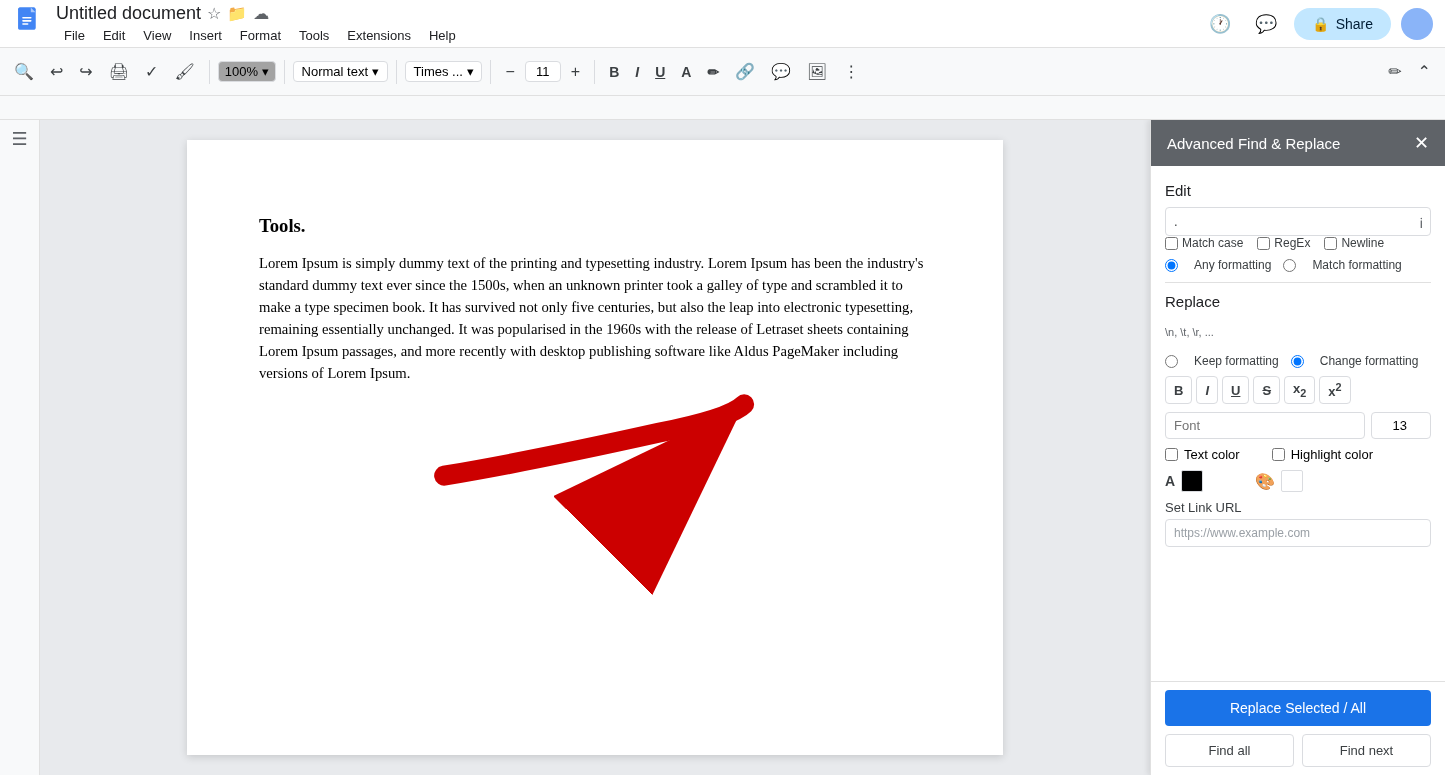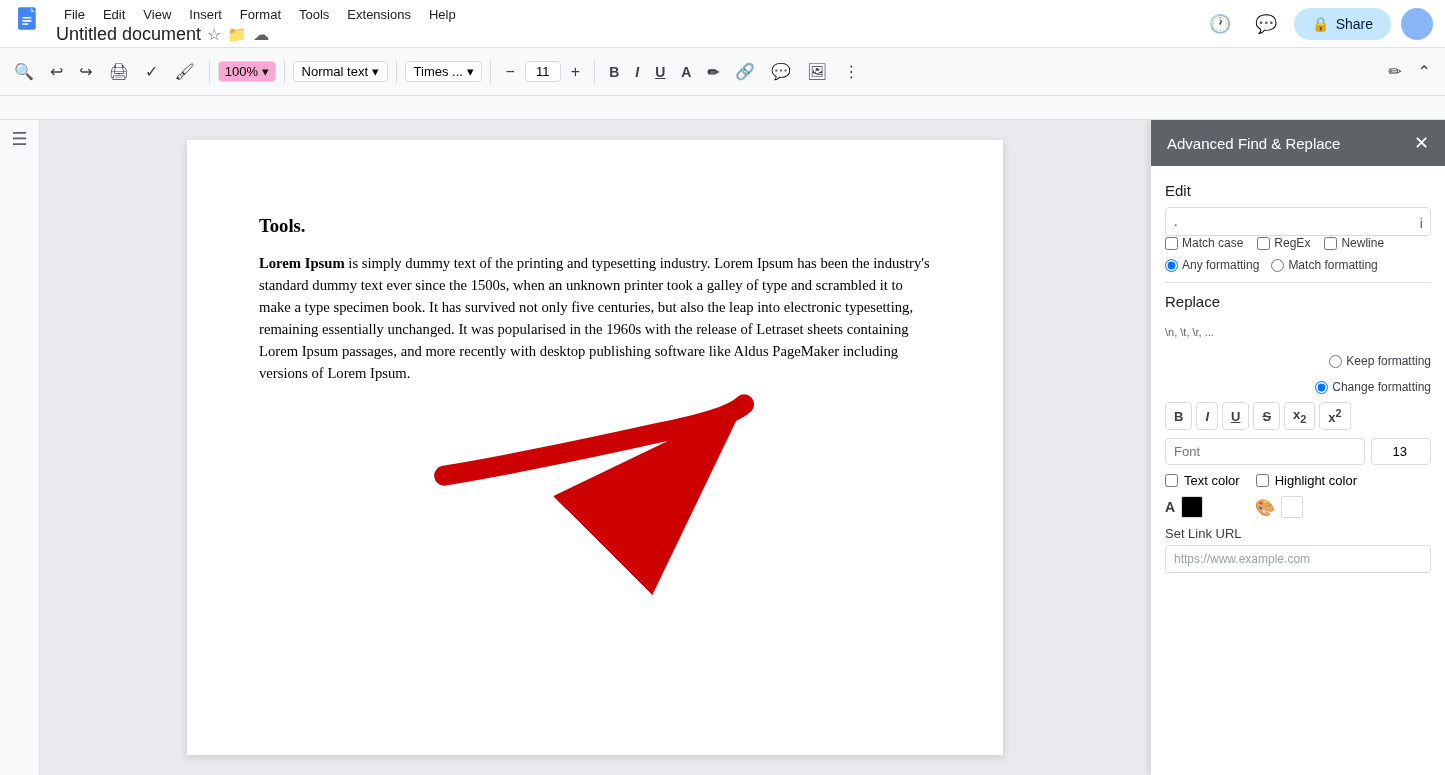--- a/index.html
+++ b/index.html
@@ -29,21 +29,21 @@
     #toolbar {
       display: flex; align-items: center;
       background: #f8f9fa;
       padding: 4px 8px;
       height: 48px;
       border-bottom: 1px solid #e0e0e0;
       gap: 4px;
     }
     .tb-btn { border: none; background: transparent; cursor: pointer; padding: 4px 6px; border-radius: 4px; font-size: 16px; color: #3c4043; display: flex; align-items: center; }
     .tb-separator { width: 1px; height: 24px; background: #dadce0; margin: 0 4px; }
-    .tb-zoom { display: flex; align-items: center; border: 1px solid #dadce0; border-radius: 4px; padding: 2px 6px; font-size: 13px; background: #f9a8d4; cursor: pointer; }
+    .tb-zoom { display: flex; align-items: center; border: 1px solid #dadce0; border-radius: 4px; padding: 2px 6px; font-size: 13px; background: #a3a3a3; cursor: pointer; }
     .tb-select { display: flex; align-items: center; border: 1px solid #dadce0; border-radius: 4px; padding: 2px 8px; font-size: 13px; background: #fff; cursor: pointer; gap: 4px; }
     .font-size-box { width: 36px; text-align: center; border: 1px solid #dadce0; border-radius: 4px; padding: 2px 4px; font-size: 13px; background: #fff; }
     .tb-text-btn { border: none; background: transparent; cursor: pointer; padding: 4px 6px; border-radius: 4px; font-size: 14px; color: #3c4043; font-weight: bold; }
 
     
     #ruler {
       height: 24px;
       background: #f8f9fa;
       border-bottom: 1px solid #e0e0e0;
       position: relative;
@@ -55,21 +55,21 @@
 
     
     #left-sidebar { width: 40px; background: #f8f9fa; border-right: 1px solid #e0e0e0; padding: 8px; display: flex; flex-direction: column; align-items: center; }
 
     
     #doc-area { flex: 1; background: #e8eaed; overflow: auto; display: flex; justify-content: center; padding: 20px; }
     #doc-page { background: #fff; width: 816px; min-height: 600px; padding: 72px 72px; box-shadow: 0 2px 8px rgba(0,0,0,0.15); position: relative; }
     #doc-content { font-family: 'Times New Roman', Times, serif; font-size: 11pt; line-height: 1.5; color: #000; }
     .doc-heading { font-size: 14pt; font-weight: bold; margin-bottom: 12px; }
     .doc-para { margin-bottom: 0; }
-    .bold-text { font-weight: bold; }
+    .bold-text { font-weight: normal; }
 
     
     #arrow-overlay { position: absolute; top: 0; left: 0; width: 100%; height: 100%; pointer-events: none; }
 
     
     #find-replace-panel {
       width: 295px;
       background: #fff;
       border-left: 1px solid #e0e0e0;
       display: flex;
@@ -98,41 +98,41 @@
       outline: none;
       color: #3c4043;
       position: relative;
     }
     .input-wrapper { position: relative; }
     .input-icon { position: absolute; right: 8px; top: 50%; transform: translateY(-50%); color: #5f6368; font-size: 14px; }
     .checkbox-row { display: flex; align-items: center; gap: 14px; margin: 0 0; }
     .checkbox-item { display: flex; align-items: center; gap: 4px; font-size: 12px; color: #3c4043; cursor: pointer; }
     .checkbox-item input { cursor: pointer; }
     .radio-row { display: flex; align-items: center; gap: 12px; margin: 8px 0; }
-    .radio-item { display: flex; align-items: center; gap: 4px; font-size: 12px; color: #3c4043; cursor: pointer; }
+    .radio-item { display: flex; align-items: center; gap: 16px; font-size: 12px; color: #3c4043; cursor: pointer; }
     .divider { height: 1px; background: #e0e0e0; margin: 10px 0; }
     .replace-input {
       width: 100%;
       border: 1px solid #dadce0;
       border-radius: 4px;
       padding: 6px 8px;
       font-size: 13px;
       outline: none;
       color: #9aa0a6;
     }
     .replace-input::placeholder { color: #9aa0a6; }
     .small-label { font-size: 11px; color: #5f6368; margin: 16px 0; }
-    .format-radio-row { display: flex; align-items: flex-end; gap: 12px; margin: 8px 0; flex-direction: column; }
+    .format-radio-row { display: flex; align-items: center; gap: 12px; margin: 8px 0; }
     .format-btns { display: flex; gap: 4px; margin: 6px 0; }
     .fmt-btn { border: 1px solid #dadce0; background: #fff; border-radius: 4px; padding: 4px 8px; cursor: pointer; font-size: 13px; font-weight: bold; color: #3c4043; }
     .fmt-btn-u { text-decoration: underline; }
     .font-row { display: flex; gap: 6px; margin: 8px 0; align-items: center; }
     .font-input { flex: 1; border: 1px solid #dadce0; border-radius: 4px; padding: 5px 8px; font-size: 13px; }
     .font-size-input { width: 60px; border: 1px solid #dadce0; border-radius: 4px; padding: 5px 8px; font-size: 13px; text-align: right; }
-    .color-row { display: flex; gap: 16px; margin: 8px 0; align-items: center; }
+    .color-row { display: flex; gap: 32px; margin: 8px 0; align-items: center; }
     .color-item { display: flex; align-items: center; gap: 4px; }
     .color-checkbox { margin-right: 2px; }
     .color-swatch-row { display: flex; align-items: center; gap: 6px; margin: 4px 0; }
     .color-letter { font-size: 14px; font-weight: bold; color: #3c4043; }
     .color-swatch { width: 22px; height: 22px; border: 1px solid #dadce0; border-radius: 2px; cursor: pointer; }
     .color-swatch-black { background: #000; }
     .color-swatch-white { background: #fff; }
     .paint-icon { font-size: 16px; }
     .set-link-label { font-size: 13px; color: #3c4043; margin: 8px 0 4px; font-weight: 500; }
     .link-input { width: 100%; border: 1px solid #dadce0; border-radius: 4px; padding: 6px 8px; font-size: 12px; color: #9aa0a6; }
@@ -171,35 +171,35 @@
   <svg id="app-logo" viewBox="0 0 46 46" xmlns="http://www.w3.org/2000/svg">
     <rect x="8" y="2" width="22" height="28" rx="2" fill="#4285f4"></rect>
     <rect x="8" y="2" width="22" height="28" rx="2" fill="#4285f4"></rect>
     <path d="M24 2 L30 8 L24 8 Z" fill="#a8c7fa"></path>
     <rect x="13" y="14" width="12" height="2" rx="1" fill="white"></rect>
     <rect x="13" y="18" width="12" height="2" rx="1" fill="white"></rect>
     <rect x="13" y="22" width="8" height="2" rx="1" fill="white"></rect>
   </svg>
 
   <div id="doc-info">
+    <div id="doc-title-row">
+      <span id="doc-title">Untitled document</span>
+      <span class="title-icon">☆</span>
+      <span class="title-icon">📁</span>
+      <span class="title-icon">☁</span>
+    </div>
     <div id="menu-bar">
       <span class="menu-item">File</span>
       <span class="menu-item">Edit</span>
       <span class="menu-item">View</span>
       <span class="menu-item">Insert</span>
       <span class="menu-item">Format</span>
       <span class="menu-item">Tools</span>
       <span class="menu-item">Extensions</span>
       <span class="menu-item">Help</span>
-    </div>
-    <div id="doc-title-row">
-      <span id="doc-title">Untitled document</span>
-      <span class="title-icon">☆</span>
-      <span class="title-icon">📁</span>
-      <span class="title-icon">☁</span>
     </div>
   </div>
 
   <div id="top-right">
     <button class="top-icon-btn">🕐</button>
     <button class="top-icon-btn">💬</button>
     <button id="share-btn">
       <span>🔒</span>
       <span>Share</span>
     </button>
@@ -375,15 +375,22 @@
         <span style="display:inline-block;width:40px;"></span>
         <span class="paint-icon">🎨</span>
         <div class="color-swatch color-swatch-white"></div>
       </div>
 
       
       <div class="set-link-label">Set Link URL</div>
       <input class="link-input" type="text" placeholder="https://www.example.com" style="">
     </div>
 
+    <div id="panel-footer">
+      <button id="replace-selected-btn">Replace Selected / All</button>
+      <div id="footer-btns">
+        <button class="footer-btn">Find all</button>
+        <button class="footer-btn">Find next</button>
+      </div>
+    </div>
   </div>
 
 </div>
 
 </body></html>

